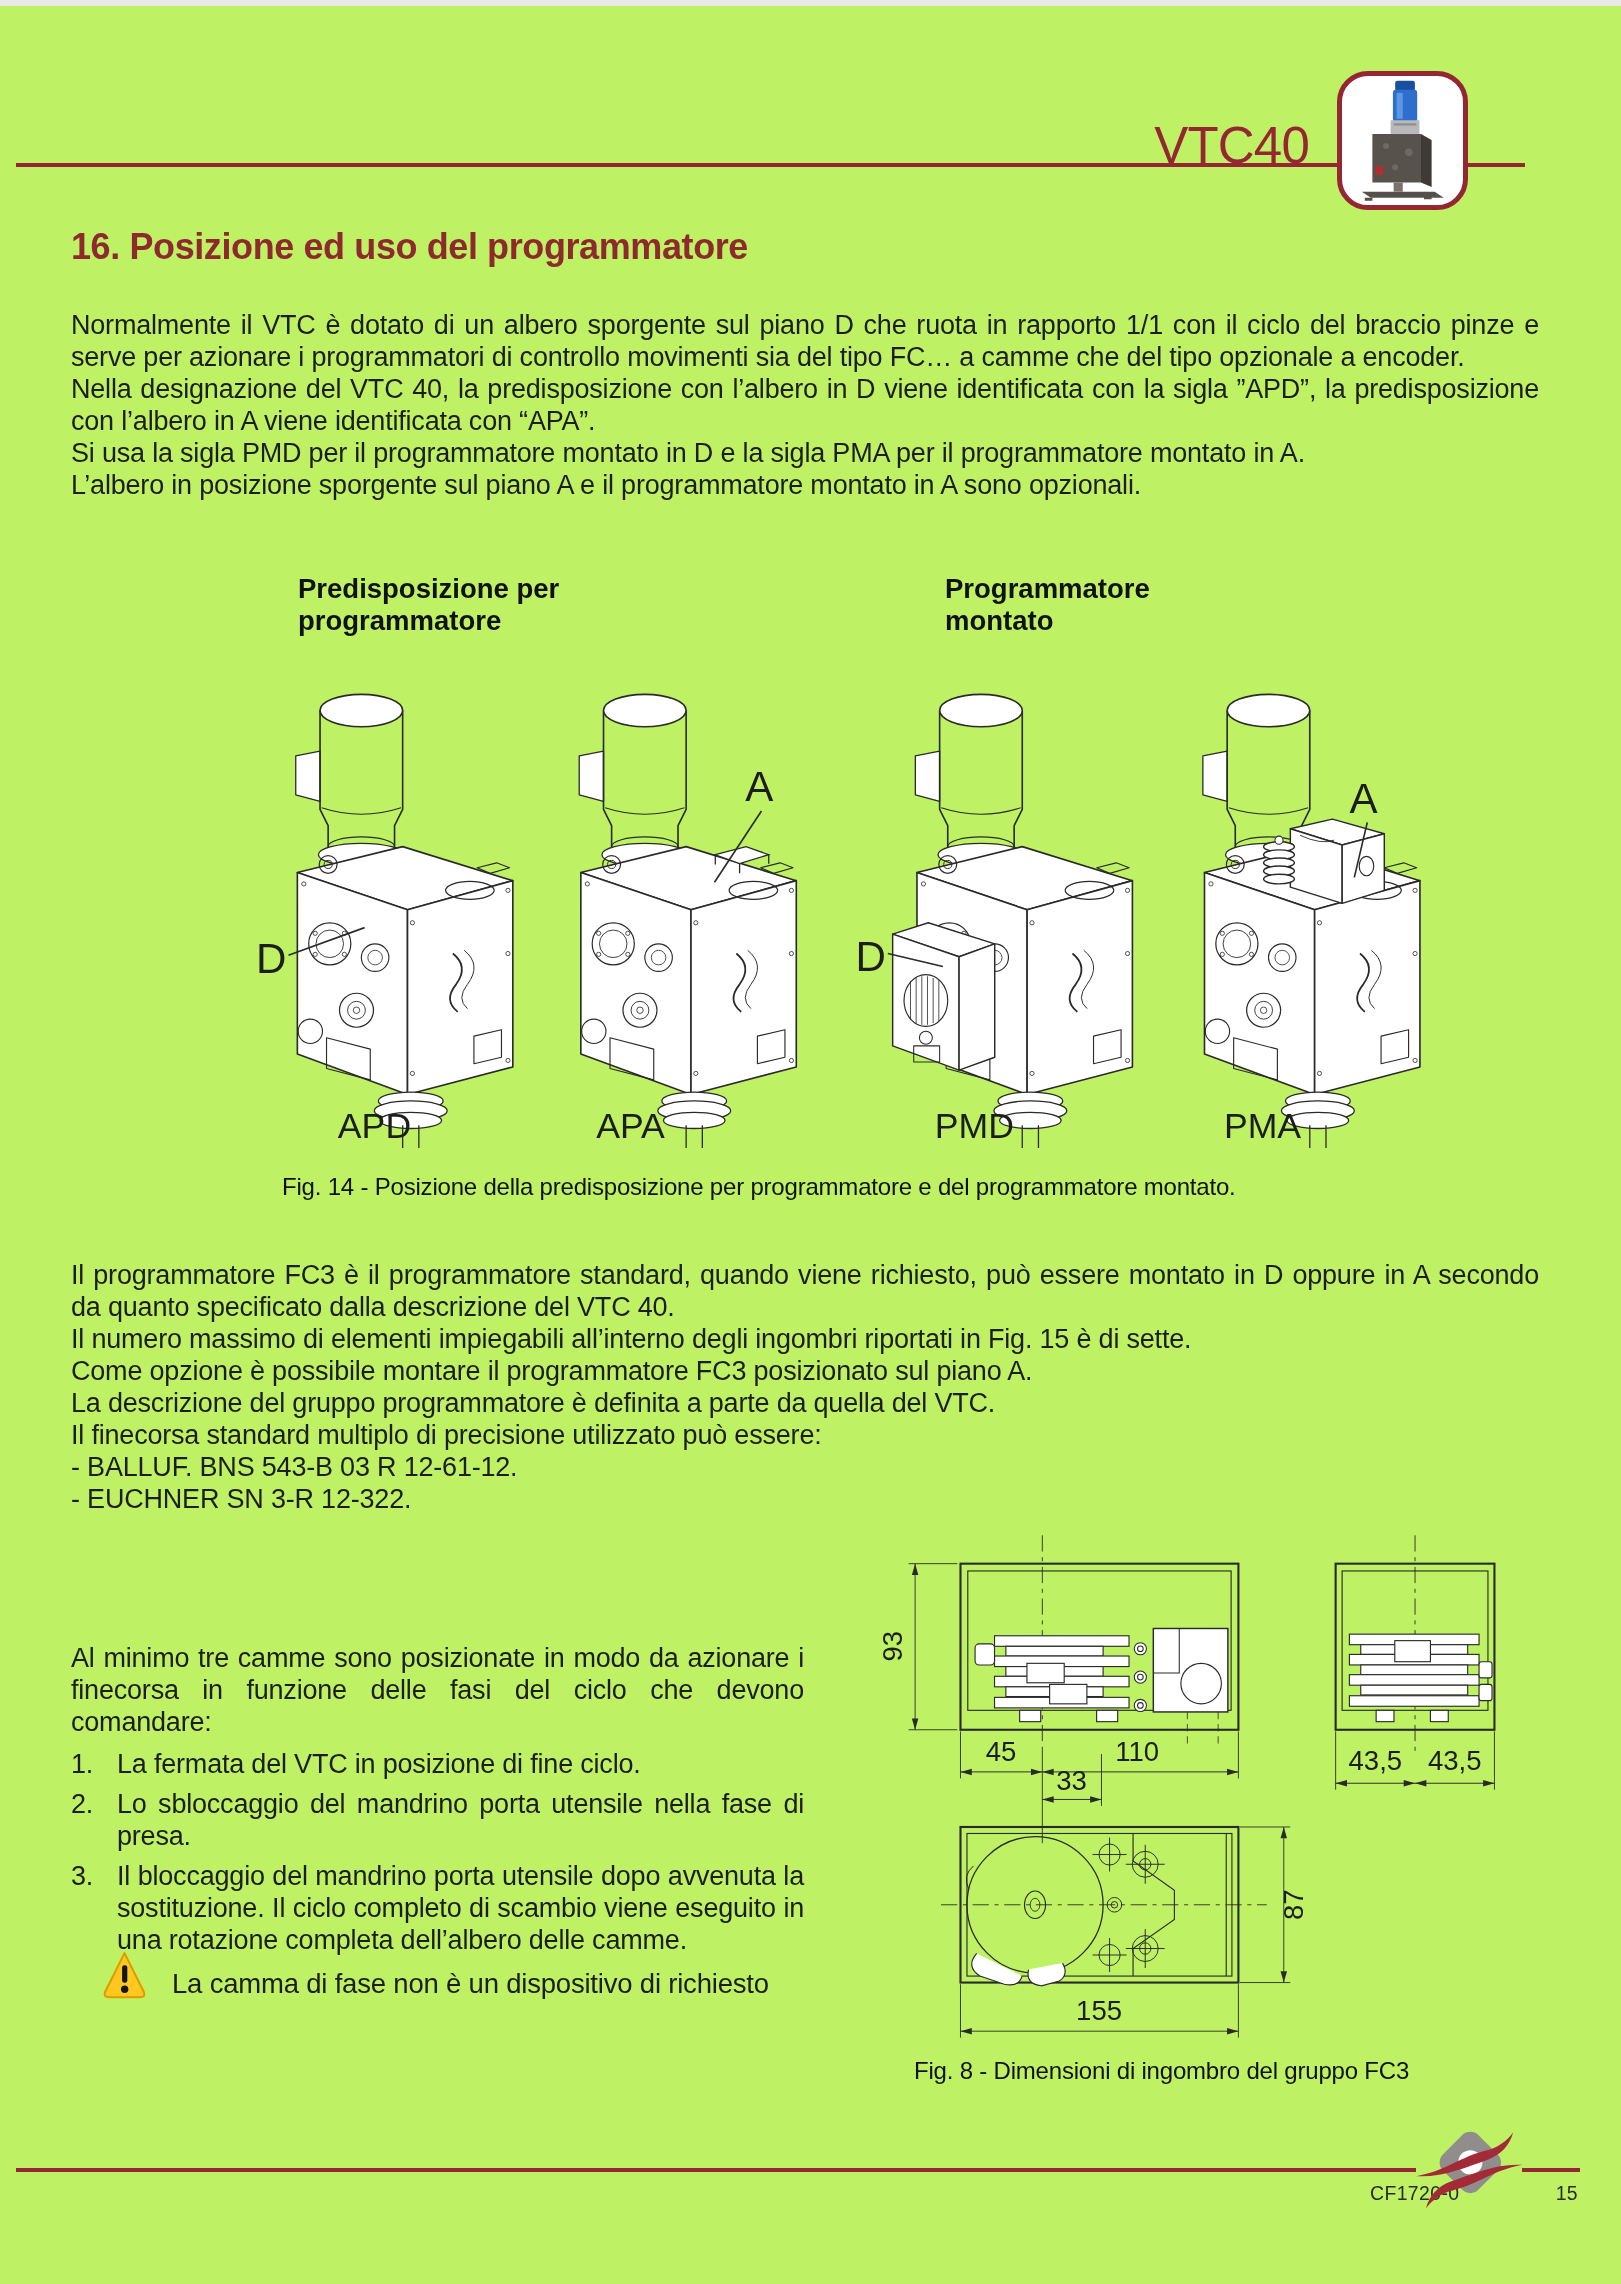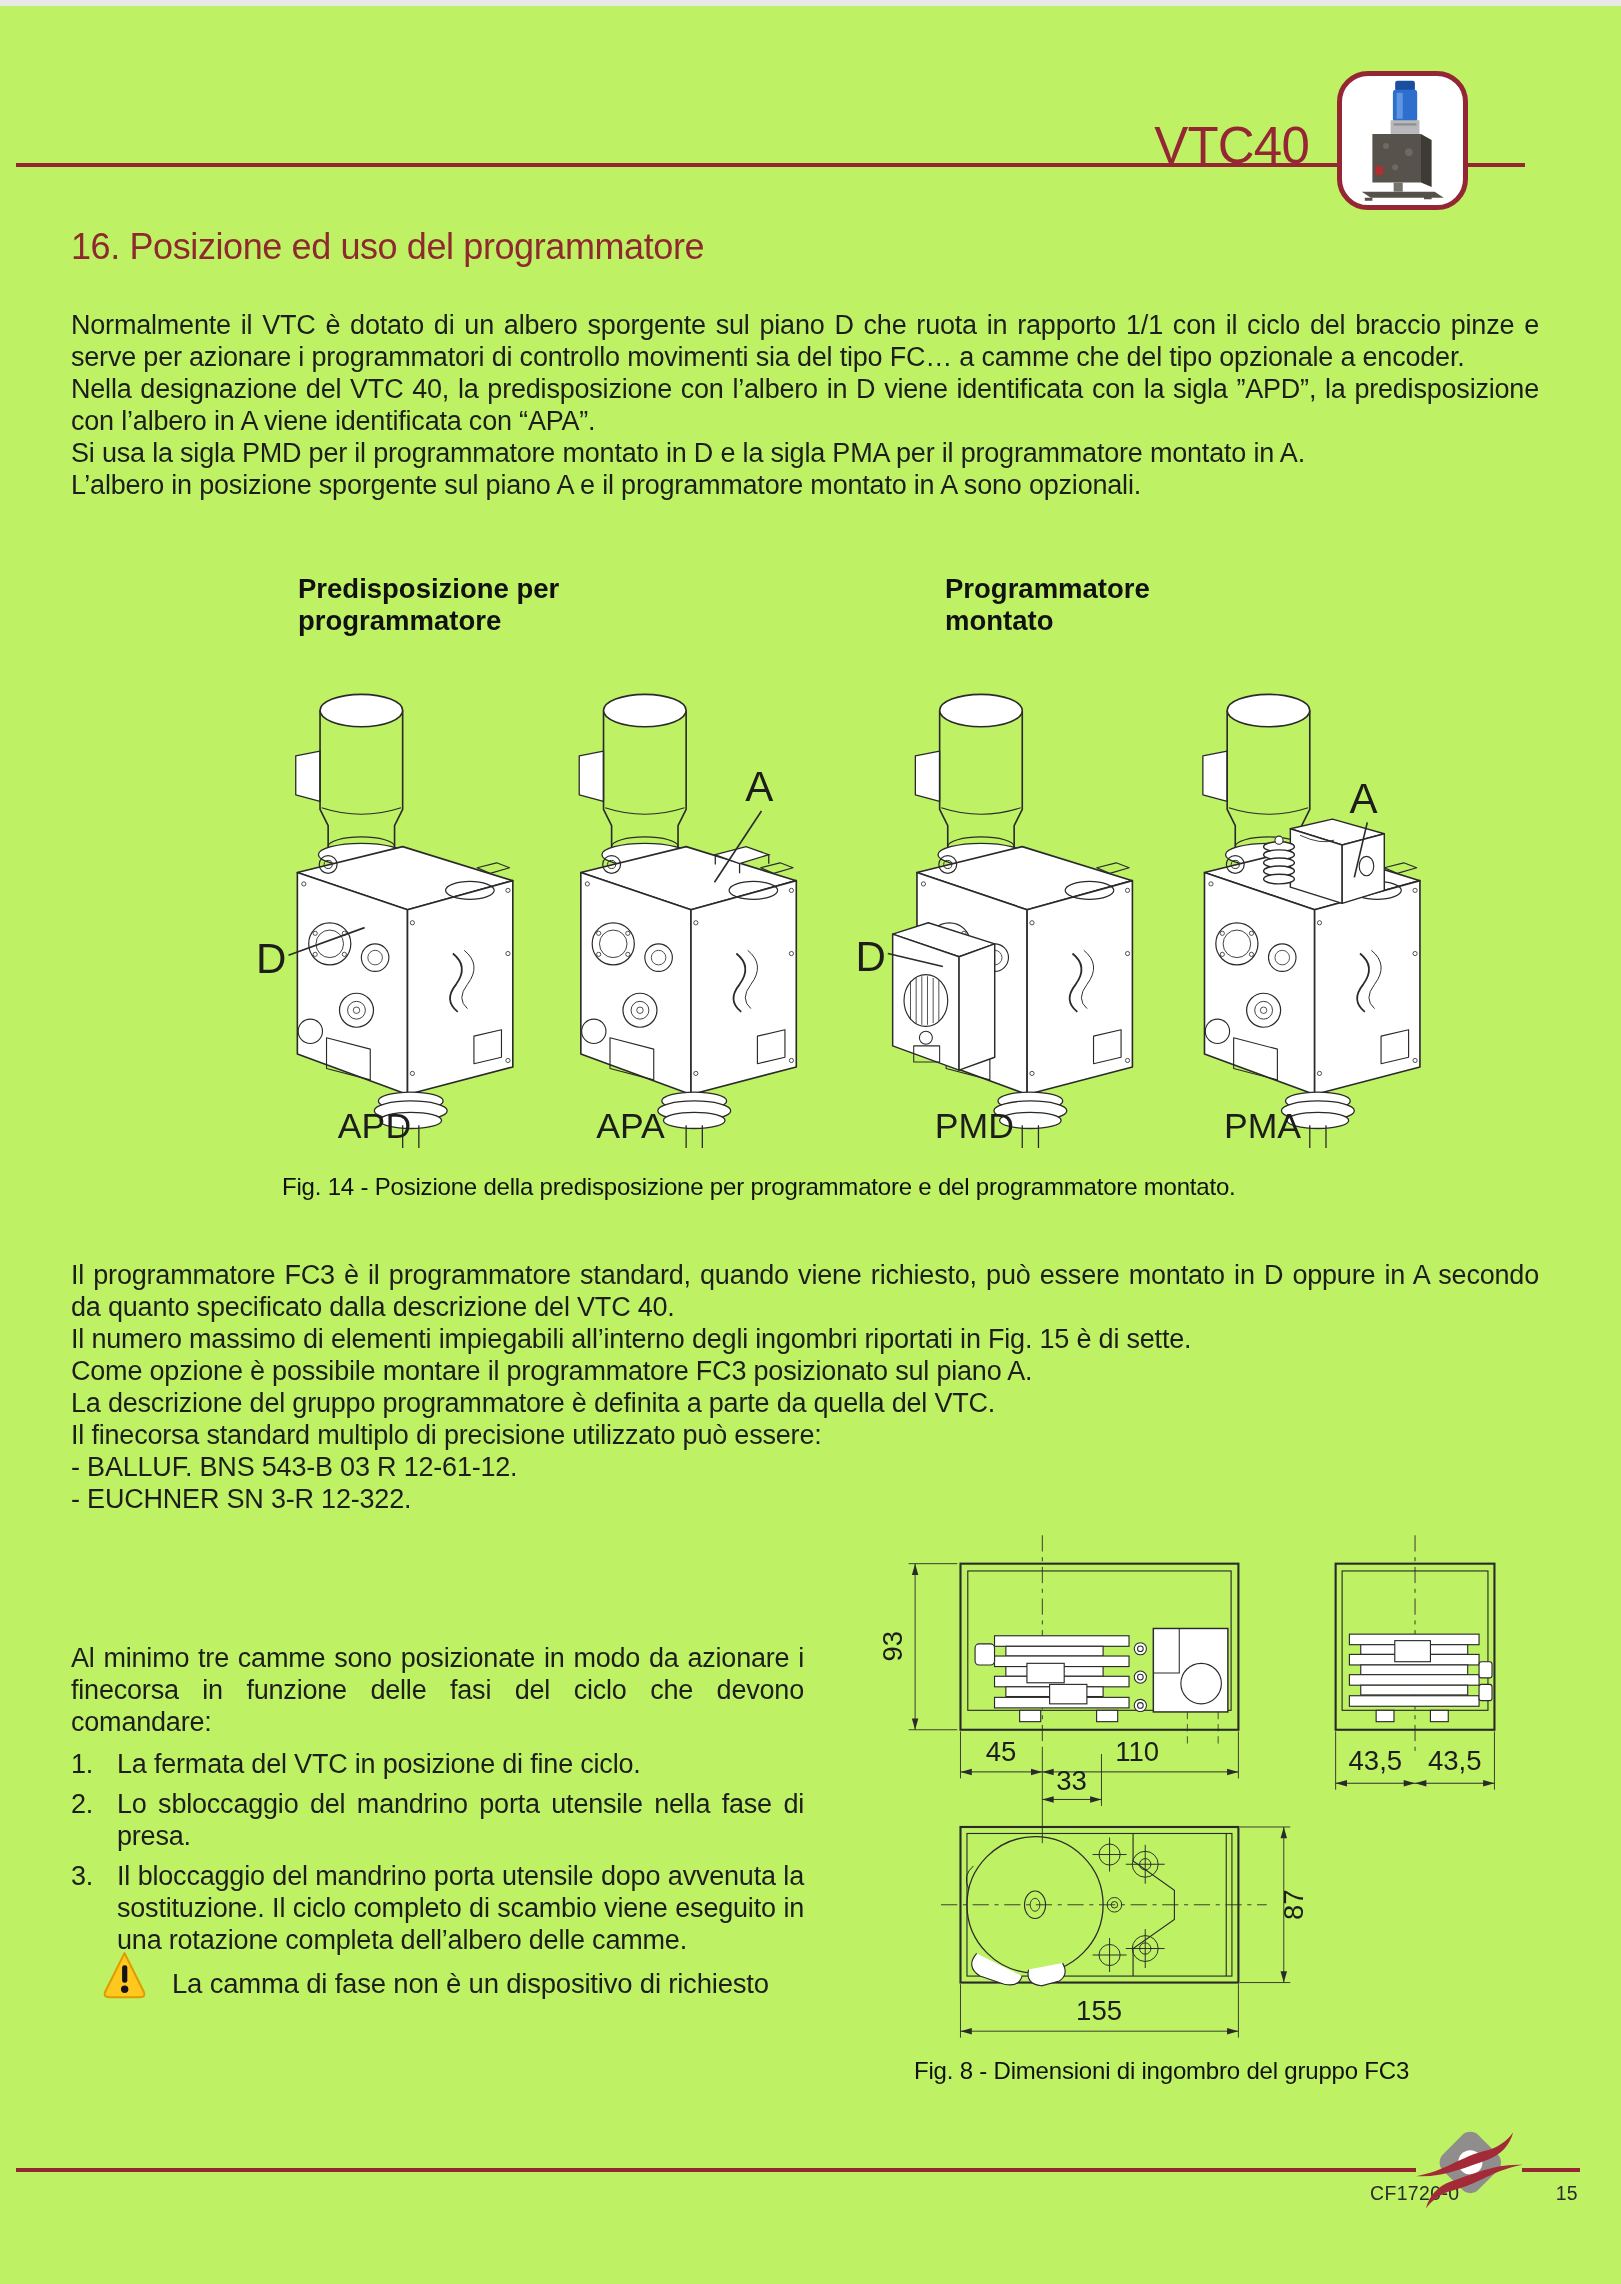--- a/index.html
+++ b/index.html
@@ -14,21 +14,21 @@
   .product-title {
     left:1005px; top:110px; width:304px; text-align:right;
     font-size:51px; font-weight:400; letter-spacing:-0.8px; color:#952734;
   }
   .header-rule { left:16px; top:157px; width:1509px; height:4px; background:#952734; z-index:1; }
   .photo-box {
     left:1337px; top:65px; width:131px; height:139px; background:#fff;
     border:5.7px solid #952734; border-radius:31px; z-index:2; overflow:hidden;
   }
   .section-title {
-    left:71px; top:220px; font-size:36px; font-weight:normal; letter-spacing:-0.4px; color:#8e2a2e;
+    left:71px; top:220px; font-size:36px; font-weight:bold; letter-spacing:-0.4px; color:#8e2a2e;
   }
   .body-text { font-size:27px; line-height:32px; letter-spacing:-0.2px; }
   .just { text-align:justify; }
   .intro-block { left:71px; top:303px; width:1468px; }
   .fig-header { font-size:27.5px; font-weight:bold; line-height:32px; color:#111; }
   .caption { font-size:24px; letter-spacing:-0.2px; color:#111; }
   .fc3-block { left:71px; top:1253px; width:1468px; }
   .left-col { left:71px; top:1636px; width:733px; }
   .cam-list { margin-top:9.7px; }
   .cam-item { display:flex; margin-bottom:8px; }

